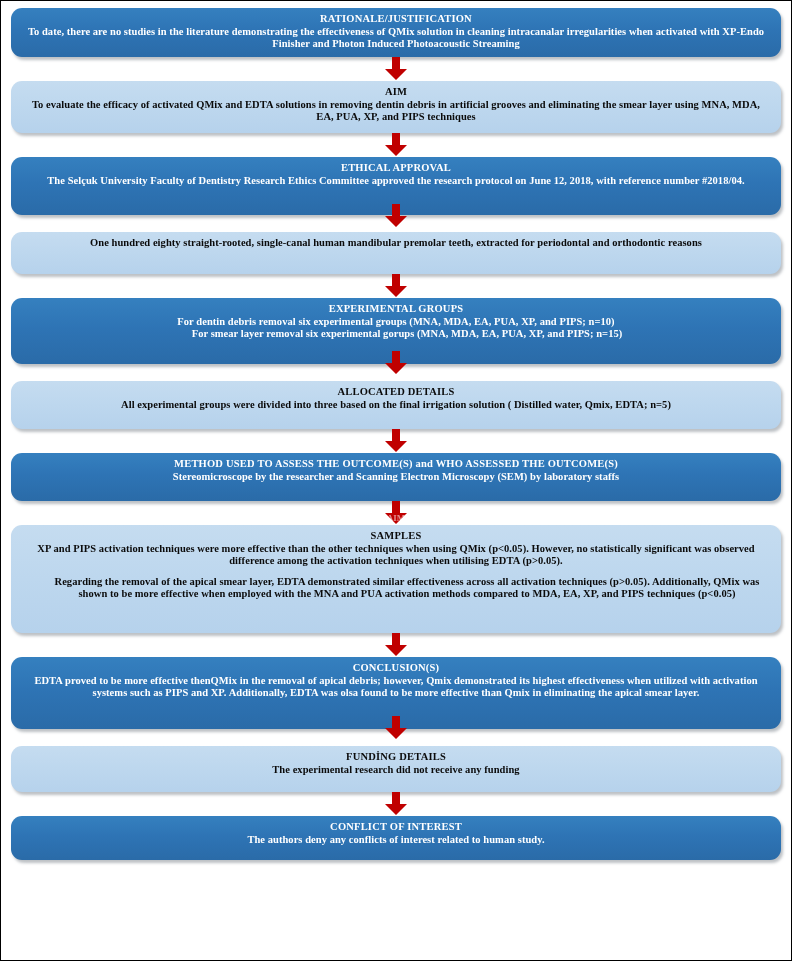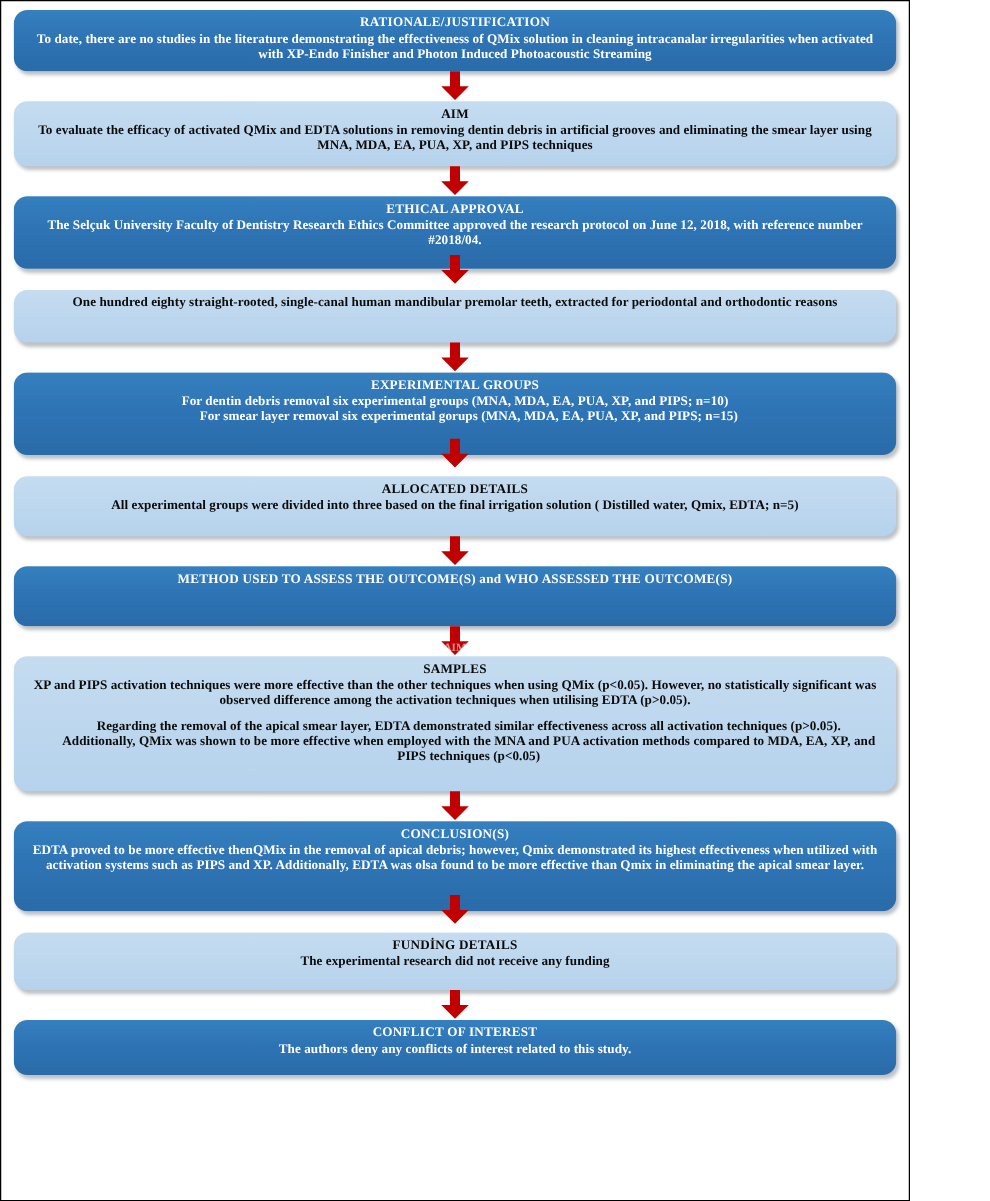--- a/index.html
+++ b/index.html
@@ -8,21 +8,21 @@
     background: #ffffff;
   }
   body {
     width: 792px;
     height: 961px;
     font-family: "Liberation Serif", "DejaVu Serif", serif;
     overflow: hidden;
   }
   #page {
     position: relative;
-    width: 728px;
+    width: 792px;
     height: 961px;
     box-sizing: border-box;
     border: 1.5px solid #000000;
     background: #ffffff;
     padding: 7px 10px 16px 10px;
   }
   .flow {
     display: flex;
     flex-direction: column;
     align-items: stretch;
@@ -170,20 +170,23 @@
       </div>
     </div>
     <div class="arrow-wrap">
       <svg class="arrow" width="26" height="24" viewBox="0 0 26 24">
         <path d="M9 0 H17 V12 H24 L13 23 L2 12 H9 Z" fill="#C00000"></path>
       </svg>
     </div>
 
     <div class="node dark n7">
       <div class="title">METHOD USED TO ASSESS THE OUTCOME(S) and WHO ASSESSED THE OUTCOME(S)</div>
+      <div class="body">
+        <p>Stereomicroscope by the researcher and Scanning Electron Microscopy (SEM) by laboratory staffs</p>
+      </div>
     </div>
     <div class="arrow-wrap">
       <svg class="arrow" width="26" height="24" viewBox="0 0 26 24">
         <path d="M9 0 H17 V12 H24 L13 23 L2 12 H9 Z" fill="#C00000"></path>
       </svg>
       <span class="ghost">AIM</span>
     </div>
 
     <div class="node light n8">
       <div class="title">SAMPLES</div>
@@ -217,18 +220,18 @@
     </div>
     <div class="arrow-wrap">
       <svg class="arrow" width="26" height="24" viewBox="0 0 26 24">
         <path d="M9 0 H17 V12 H24 L13 23 L2 12 H9 Z" fill="#C00000"></path>
       </svg>
     </div>
 
     <div class="node dark n11">
       <div class="title">CONFLICT OF INTEREST</div>
       <div class="body">
-        <p>The authors deny any conflicts of interest related to this study.</p>
+        <p>The authors deny any conflicts of interest related to human study.</p>
       </div>
     </div>
 
   </div>
 </div>
 
 </body></html>

